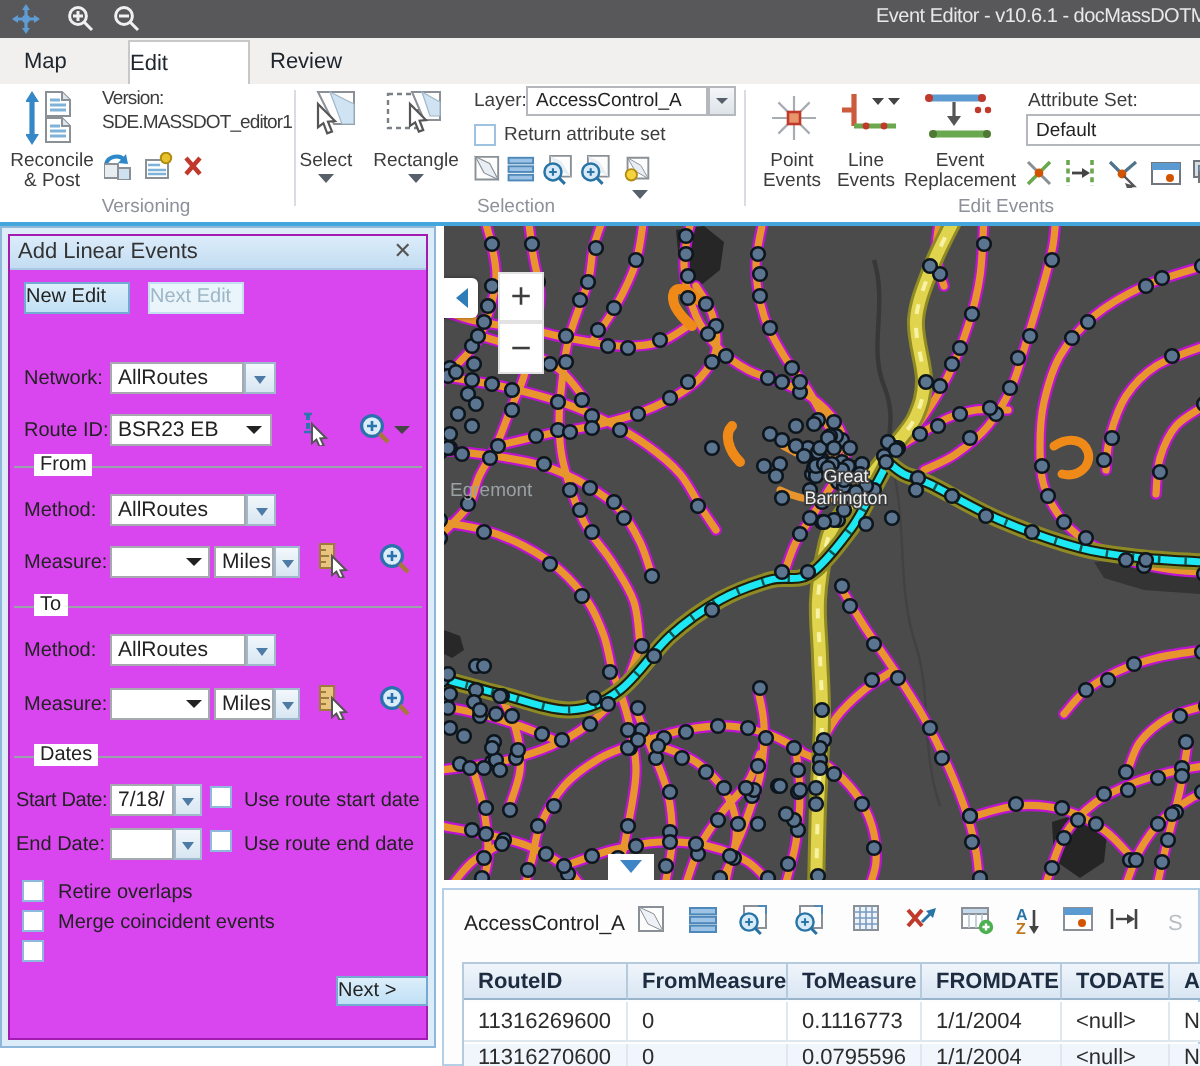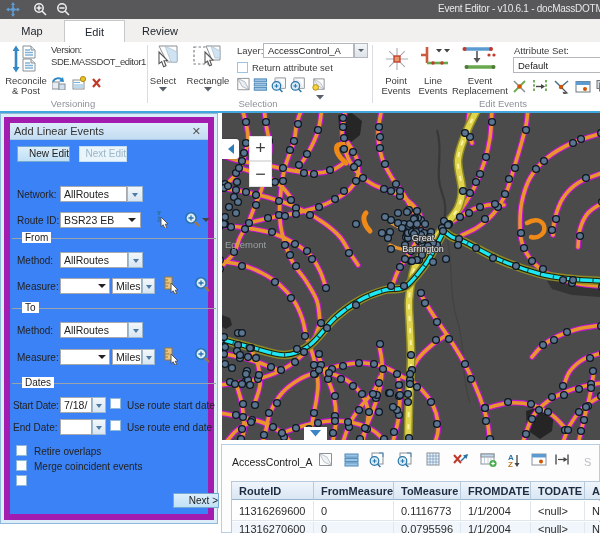--- a/index.html
+++ b/index.html
@@ -4,21 +4,21 @@
 <style>
 *{margin:0;padding:0;box-sizing:border-box}
 html,body{width:600px;height:533px;overflow:hidden}
 body{font-family:"Liberation Sans",sans-serif;background:#fff;position:relative}
 .abs{position:absolute}
 
 #titlebar{position:absolute;left:0;top:0;width:600px;height:29px;background:#58585a;color:#e8e8e8}
 #titlebar .title{position:absolute;left:438px;top:3px;font-size:10px;letter-spacing:-0.25px;white-space:nowrap}
 
 #tabrow{position:absolute;left:0;top:19px;width:600px;height:23px;background:#f1f0ee;border-bottom:0}
-.tab{position:absolute;top:2px;height:21px;font-size:11px;color:#20262e;text-align:center;line-height:21px}
+.tab{position:absolute;top:2px;height:21px;font-size:11px;color:#20262e;line-height:21px}
 #tab-edit{left:64px;width:61px;background:#fff;border:1px solid #c8c8c8;border-bottom:none;top:1px;height:22px;line-height:22px}
 
 #ribbon,#ribbon2{position:static}
 #ribbonline{position:absolute;left:0;top:111px;width:600px;height:2px;background:#43a6dd}
 .glabel{position:absolute;top:98px;font-size:9.5px;color:#8d9199;text-align:center}
 .gdiv{position:absolute;top:45px;height:58px;width:1px;background:#d9dde3}
 .rtext{position:absolute;font-size:9.5px;color:#3c3c3c;text-align:center;line-height:9.5px}
 .rsmall{font-size:9.5px;color:#3c3c3c}
 .ibox{position:absolute;background:#fff;border:1px solid #b4b8bc;font-size:9.5px;color:#222;padding-left:4px;display:flex;align-items:center}
 .dropbtn{position:absolute;background:linear-gradient(#f4f6f8,#dde3e9);border:1px solid #b4b8bc;display:flex;align-items:center;justify-content:center}
@@ -198,25 +198,25 @@
       </g>
   <g>
         <rect x="85" y="1.5" width="10" height="8" fill="#d8dde2" stroke="#70767c"></rect>
         <rect x="87.5" y="4" width="10" height="8" fill="#fff" stroke="#70767c"></rect>
         <rect x="87.5" y="4" width="10" height="2.6" fill="#5c9bd1"></rect>
       </g>
  </svg>
 </div>
 <style>
 #lpanel{position:absolute;left:0;top:113px;width:218px;height:411px;background:#dcecf9;border:1px solid #8fb7da;padding:3px}
-#lpanel .inner{position:relative;width:100%;height:100%;background:#3b82f6;border:6px solid #a21caf}
+#lpanel .inner{position:relative;width:100%;height:100%;background:#d946ef;border:1px solid #a21caf}
 #lphead{position:absolute;left:0;top:0;width:100%;height:17px;background:linear-gradient(#dcecfa,#c3ddf2);border-bottom:1px solid #a8c8e4;font-size:11px;color:#333;line-height:17px;padding-left:4px}
 #lphead .x{position:absolute;right:7px;top:0;color:#555;font-size:11px}
 .pl{position:absolute;font-size:10px;color:#222;white-space:nowrap}
-.pbtn{position:absolute;white-space:nowrap;font-size:10px;color:#222;text-align:right;border:1px solid #74aad2;background:linear-gradient(#dceefb,#c0e0f5);line-height:14px}
+.pbtn{position:absolute;white-space:nowrap;font-size:10px;color:#222;text-align:left;border:1px solid #74aad2;background:linear-gradient(#dceefb,#c0e0f5);line-height:14px}
 .pbtn.dis{border-color:#c4dff1;background:#e9f4fb;color:#9cb6c6}
 .combo{position:absolute;background:#fff;border:1px solid #a6aaae;font-size:10.5px;color:#222;padding:0 3px;line-height:14px}
 .cbtn{position:absolute;background:linear-gradient(#f2f7fb,#d8e6f2);border:1px solid #a0b8cc;display:flex;align-items:center;justify-content:center}
 .cbtn .darr2{width:0;height:0;border:3.5px solid transparent;border-top:4px solid #4d7ba5;margin-top:4px}
 .barr{position:absolute;width:0;height:0;border:4px solid transparent;border-top:4.5px solid #222}
 .sep{position:absolute;height:1px;background:#9aa2aa}
 .sept{position:absolute;font-size:10px;color:#222;background:#fff;padding:0 3px}
 .cbx{position:absolute;width:11px;height:11px;background:#fff;border:1px solid #8fb9dc}
 </style>
 <div id="lpanel">

